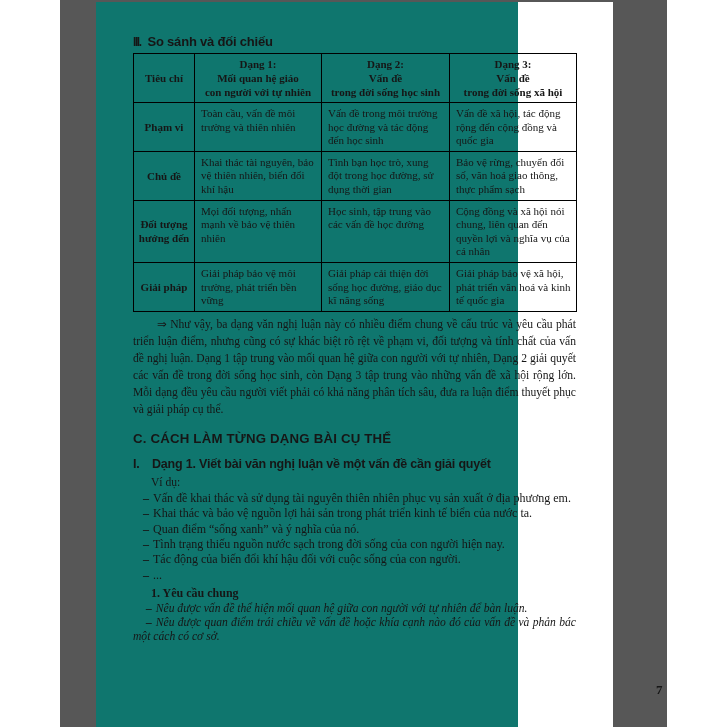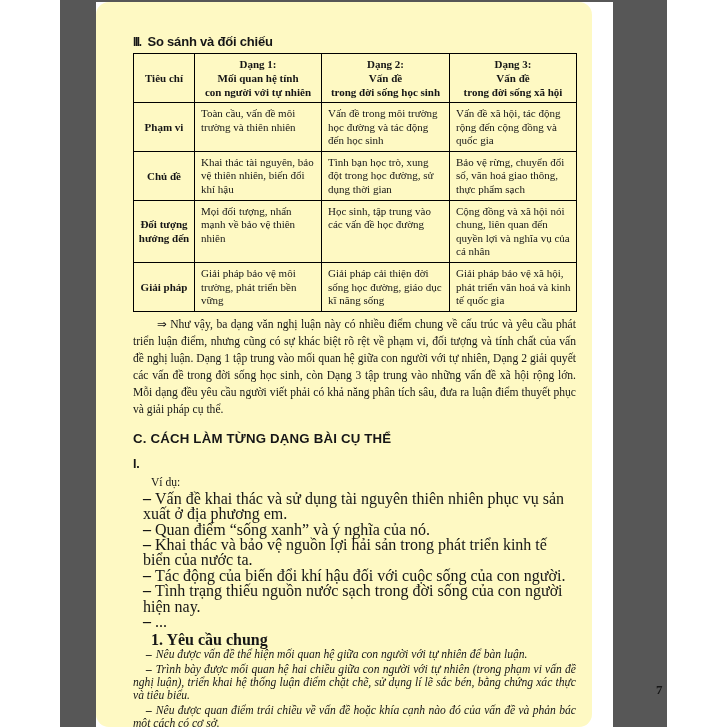--- a/index.html
+++ b/index.html
@@ -4,21 +4,21 @@
 <style>
   * { margin:0; padding:0; box-sizing:border-box; }
   html,body { width:727px; height:727px; background:#ffffff; overflow:hidden; }
   body { font-family:"Liberation Serif", serif; color:#161616; position:relative; }
 
   .bg-bar { position:absolute; top:0; height:727px; background:#575757; }
   .bg-bar.left { left:60px; width:36px; }
   .bg-bar.right { left:613px; width:54px; }
   .bg-top-edge { position:absolute; left:60px; top:0; width:607px; height:2px; background:#575757; }
 
-  .page { position:absolute; left:96px; top:2px; width:496px; height:725px; background:#fef9c3;border-radius:13px; }
+  .page { position:absolute; left:96px; top:2px; width:422px; height:725px; background:#0f766e; }
 
   .content { position:absolute; left:37px; top:32px; width:443px; }
 
   
   .sec-header { font-family:"Liberation Sans", sans-serif; font-weight:bold; font-size:13px;
                 letter-spacing:-0.2px; margin-bottom:4px; display:flex; align-items:baseline; }
   .sec-header .numeral { letter-spacing:-1.5px; margin-right:6px; transform:scaleX(0.9); transform-origin:left; }
 
   table { border-collapse:collapse; width:443px; table-layout:fixed; font-size:11px; line-height:13.6px; }
   table, th, td { border:1.5px solid #000; }
@@ -31,25 +31,25 @@
   .heading-c { margin-top:13px; font-family:"Liberation Sans", sans-serif; font-weight:bold;
                font-size:13.5px; letter-spacing:0.2px; transform:scaleX(0.98); transform-origin:left; }
 
   .subsec { margin-top:10px; display:flex; font-family:"Liberation Sans", sans-serif; font-weight:bold;
             font-size:12.5px; line-height:17px; letter-spacing:-0.2px; }
   .subsec .numeral { width:19px; flex:none; }
   .subsec .titles { flex:1; }
 
   .vi-du { margin:2px 0 0 18px; font-size:11.6px; line-height:15px; }
 
-  .ex-list { margin:1px 0 0 10px; font-size:16px; }
+  .ex-list { margin:1px 0 0 10px; font-size:12px; }
   .ex-item { line-height:15.4px; }
   .dash { font-weight:bold; margin-right:4px; }
 
-  .req-title { margin:3px 0 0 18px; font-weight:bold; font-size:16px; line-height:15px; }
+  .req-title { margin:3px 0 0 18px; font-weight:bold; font-size:12px; line-height:15px; }
   .req-item { text-align:justify; text-indent:13px; font-size:11.6px; line-height:13.3px; margin-top:1px;font-style:italic; }
 
   .page-number { position:absolute; left:560px; top:680px; font-weight:bold; font-size:13px; }
 </style>
 </head>
 <body>
 
 <div class="bg-bar left"></div>
 <div class="bg-bar right"></div>
 <div class="bg-top-edge"></div>
@@ -66,21 +66,21 @@
       <colgroup>
           <col style="width:61px">
           <col style="width:127px">
           <col style="width:128px">
           <col style="width:127px">
         </colgroup>
       <tbody>
           <tr>
         <th>Tiêu chí</th>
         <th>Dạng 1:
-Mối quan hệ tính
+Mối quan hệ giáo
 con người với tự nhiên</th>
         <th>Dạng 2:
 Vấn đề
 trong đời sống học sinh</th>
         <th>Dạng 3:
 Vấn đề
 trong đời sống xã hội</th>
       </tr>
       <tr>
         <td class="row-label">Phạm vi</td>
@@ -109,36 +109,36 @@
     </tbody>
       </table>
 
     <p class="summary">⇒ Như vậy, ba dạng văn nghị luận này có nhiều điểm chung về cấu trúc và yêu cầu phát triển luận điểm, nhưng cũng có sự khác biệt rõ rệt về phạm vi, đối tượng và tính chất của vấn đề nghị luận. Dạng 1 tập trung vào mối quan hệ giữa con người với tự nhiên, Dạng 2 giải quyết các vấn đề trong đời sống học sinh, còn Dạng 3 tập trung vào những vấn đề xã hội rộng lớn. Mỗi dạng đều yêu cầu người viết phải có khả năng phân tích sâu, đưa ra luận điểm thuyết phục và giải pháp cụ thể.</p>
 
     <div class="heading-c">C. CÁCH LÀM TỪNG DẠNG BÀI CỤ THỂ</div>
 
     <div class="subsec">
       <span class="numeral">I.</span>
       <span class="titles">
+        <span style="display:block">Dạng 1. Viết bài văn nghị luận về một vấn đề cần giải quyết</span>
       </span>
     </div>
 
     <div class="vi-du">Ví dụ:</div>
 
     <div class="ex-list">
       <div class="ex-item"><span class="dash">–</span><span>Vấn đề khai thác và sử dụng tài nguyên thiên nhiên phục vụ sản xuất ở địa phương em.</span></div>
+      <div class="ex-item"><span class="dash">–</span><span>Khai thác và bảo vệ nguồn lợi hải sản trong phát triển kinh tế biển của nước ta.</span></div>
       <div class="ex-item"><span class="dash">–</span><span>Quan điểm “sống xanh” và ý nghĩa của nó.</span></div>
-      <div class="ex-item"><span class="dash">–</span><span>Khai thác và bảo vệ nguồn lợi hải sản trong phát triển kinh tế biển của nước ta.</span></div>
+      <div class="ex-item"><span class="dash">–</span><span>Tình trạng thiếu nguồn nước sạch trong đời sống của con người hiện nay.</span></div>
       <div class="ex-item"><span class="dash">–</span><span>Tác động của biến đổi khí hậu đối với cuộc sống của con người.</span></div>
-      <div class="ex-item"><span class="dash">–</span><span>Tình trạng thiếu nguồn nước sạch trong đời sống của con người hiện nay.</span></div>
       <div class="ex-item"><span class="dash">–</span><span>...</span></div>
     </div>
 
     <div class="req-title">1. Yêu cầu chung</div>
 
     <p class="req-item"><span class="dash">–</span><span>Nêu được vấn đề thể hiện mối quan hệ giữa con người với tự nhiên để bàn luận.</span></p>
-    <p class="req-item"><span class="dash">–</span><span>Trình bày được mối quan hệ hai chiều giữa con người với tự nhiên (trong phạm vi vấn đề nghị luận), triển khai hệ thống luận điểm chặt chẽ, sử dụng lí lẽ sắc bén, bằng chứng xác thực và tiêu biểu.</span></p>
     <p class="req-item"><span class="dash">–</span><span>Nêu được quan điểm trái chiều về vấn đề hoặc khía cạnh nào đó của vấn đề và phản bác một cách có cơ sở.</span></p>
 
   </div>
 
   <div class="page-number">7</div>
 </div>
 
 </body></html>

